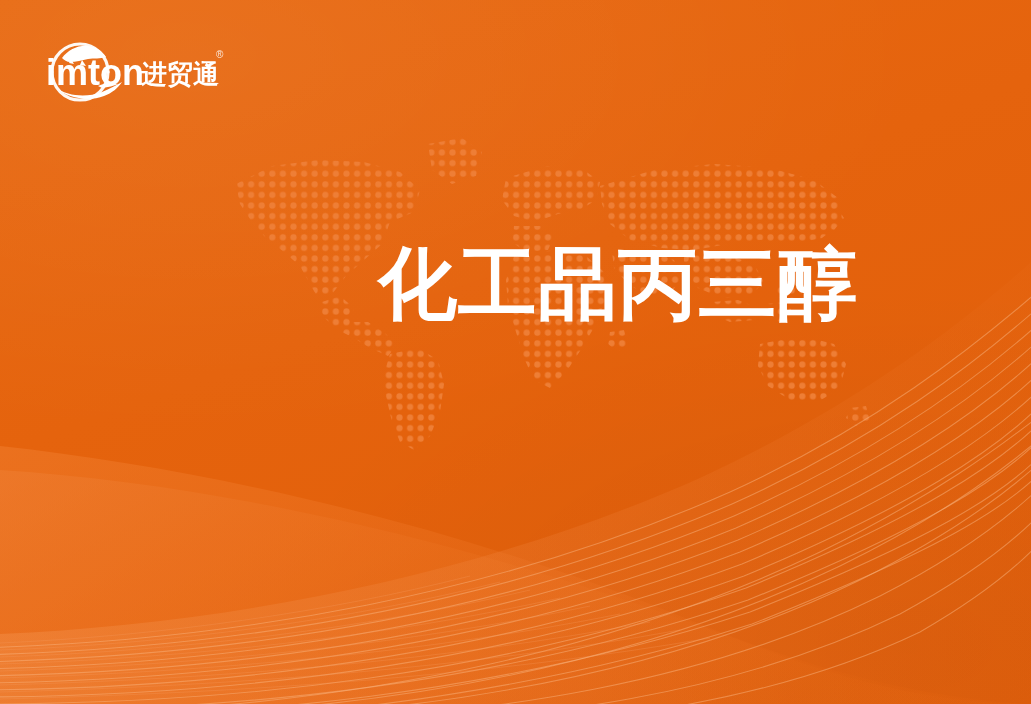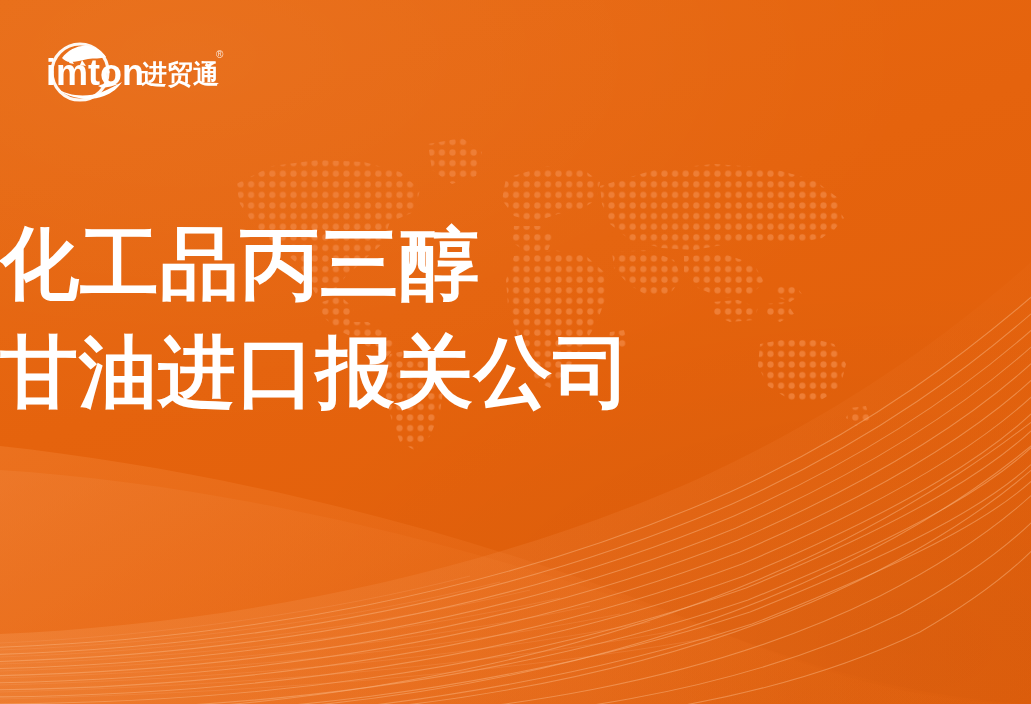--- a/index.html
+++ b/index.html
@@ -56,23 +56,23 @@
     top: 28px;
     width: 190px;
     height: 74px;
     display: block;
   }
 
   
   #headline {
     position: absolute;
     left: 0;
-    top: 224px;
+    top: 244px;
     width: 858px;
-    text-align: left;
+    text-align: right;
     color: #ffffff;
     line-height: 1.0;
     z-index: 5;
   }
   .title-line {
     display: block;
     font-family: "Liberation Sans", "DejaVu Sans", sans-serif;
     font-weight: 700;
     font-size: 79px;
     letter-spacing: 1px;
@@ -213,16 +213,15 @@
                C 50,74 30,70 18,60 Z" fill="#ffffff"></path>
       <path d="M60,58 C 66,55 74,54 80,56 C 76,58 70,59 64,60 Z" fill="#ffffff"></path>
     </g>
     <text x="8" y="57" font-family="Liberation Sans, DejaVu Sans, sans-serif" font-size="36" font-weight="700" fill="#ffffff">imton</text>
     <text x="103" y="55" font-family="Liberation Sans, DejaVu Sans, sans-serif" font-size="26" font-weight="700" fill="#ffffff">进贸通</text>
     <text x="178" y="30" font-family="Liberation Sans, DejaVu Sans, sans-serif" font-size="10" fill="#ffffff" opacity="0.85">®</text>
   </svg>
 
   <div id="headline">
     <span class="title-line" id="title-line-1">化工品丙三醇</span>
-    <span class="title-line" id="title-line-2">甘油进口报关公司</span>
   </div>
 
 </div>
 
 </body></html>

